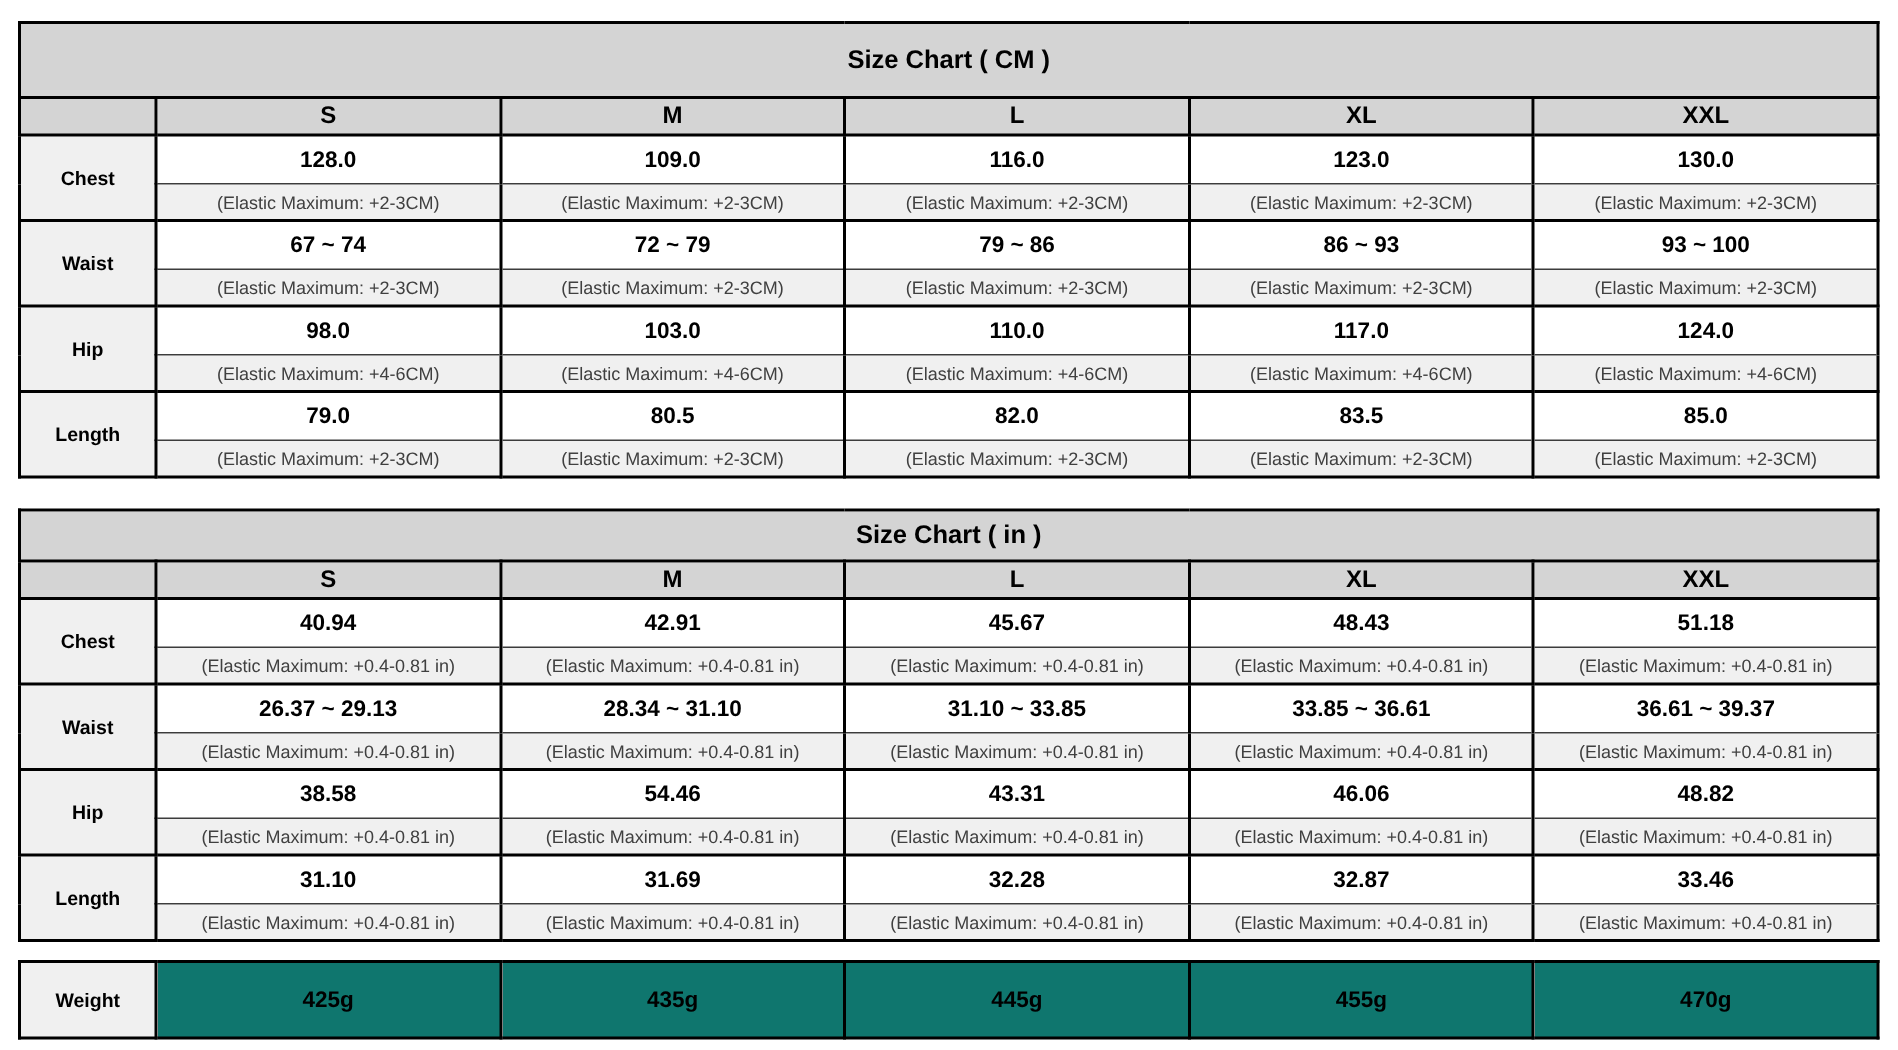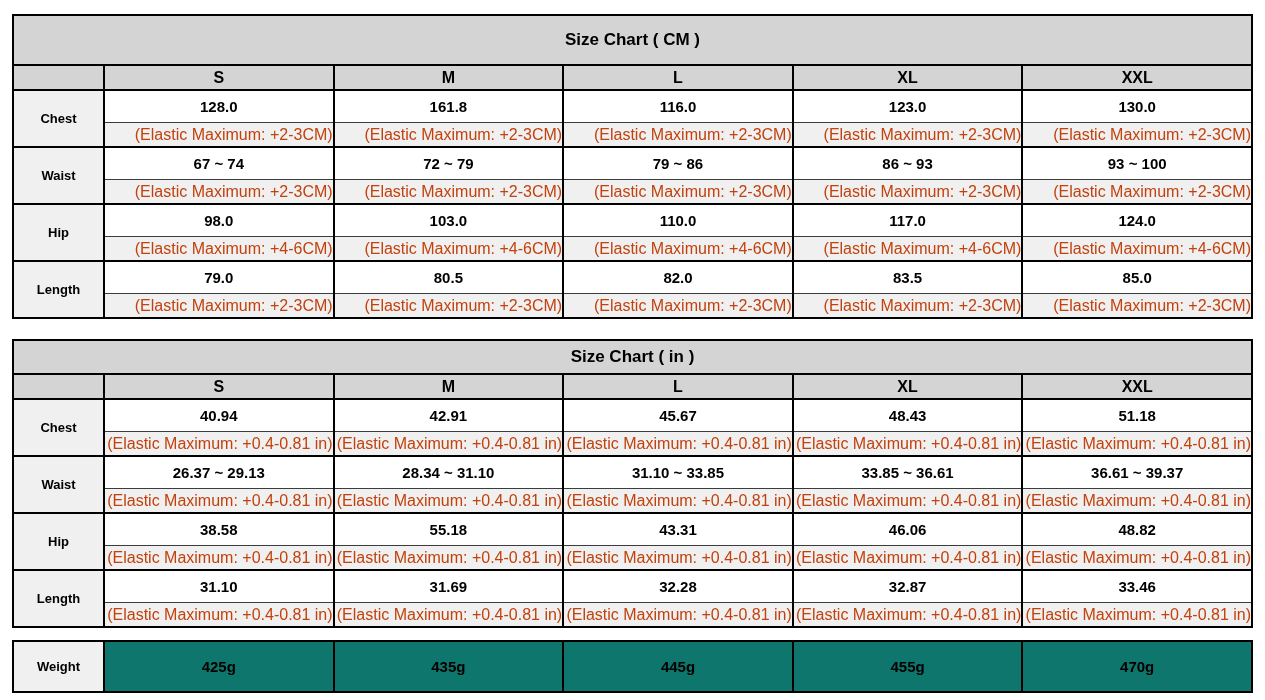--- a/index.html
+++ b/index.html
@@ -49,26 +49,25 @@
   }
   td.val {
     height: 31px;
     font-size: 15px;
     font-weight: bold;
     background: #ffffff;
     border-bottom: 1px solid #3c3c3c;
   }
   td.note {
     height: 23px;
-    font-size: 16px;
+    font-size: 12px;
     font-weight: normal;
     background: #f0f0f0;
     border-top: 1px solid #3c3c3c;
-    color: #c2410c;
-    text-align: right;
+    color: #404040;
   }
   td.wval {
     height: 49px;
     font-size: 15px;
     font-weight: bold;
     background: #0f766e;
   }
   #tw .rowlabel { height: 49px; }
 </style>
 </head>
@@ -92,21 +91,21 @@
     <th>S</th>
     <th>M</th>
     <th>L</th>
     <th>XL</th>
     <th>XXL</th>
   </tr>
 
   <tr>
     <th class="rowlabel" rowspan="2">Chest</th>
     <td class="val">128.0</td>
-    <td class="val">161.8</td>
+    <td class="val">109.0</td>
     <td class="val">116.0</td>
     <td class="val">123.0</td>
     <td class="val">130.0</td>
   </tr>
   <tr>
     <td class="note">(Elastic Maximum: +2-3CM)</td>
     <td class="note">(Elastic Maximum: +2-3CM)</td>
     <td class="note">(Elastic Maximum: +2-3CM)</td>
     <td class="note">(Elastic Maximum: +2-3CM)</td>
     <td class="note">(Elastic Maximum: +2-3CM)</td>
@@ -212,21 +211,21 @@
     <td class="note">(Elastic Maximum: +0.4-0.81 in)</td>
     <td class="note">(Elastic Maximum: +0.4-0.81 in)</td>
     <td class="note">(Elastic Maximum: +0.4-0.81 in)</td>
     <td class="note">(Elastic Maximum: +0.4-0.81 in)</td>
     <td class="note">(Elastic Maximum: +0.4-0.81 in)</td>
   </tr>
 
   <tr>
     <th class="rowlabel" rowspan="2">Hip</th>
     <td class="val">38.58</td>
-    <td class="val">55.18</td>
+    <td class="val">54.46</td>
     <td class="val">43.31</td>
     <td class="val">46.06</td>
     <td class="val">48.82</td>
   </tr>
   <tr>
     <td class="note">(Elastic Maximum: +0.4-0.81 in)</td>
     <td class="note">(Elastic Maximum: +0.4-0.81 in)</td>
     <td class="note">(Elastic Maximum: +0.4-0.81 in)</td>
     <td class="note">(Elastic Maximum: +0.4-0.81 in)</td>
     <td class="note">(Elastic Maximum: +0.4-0.81 in)</td>

